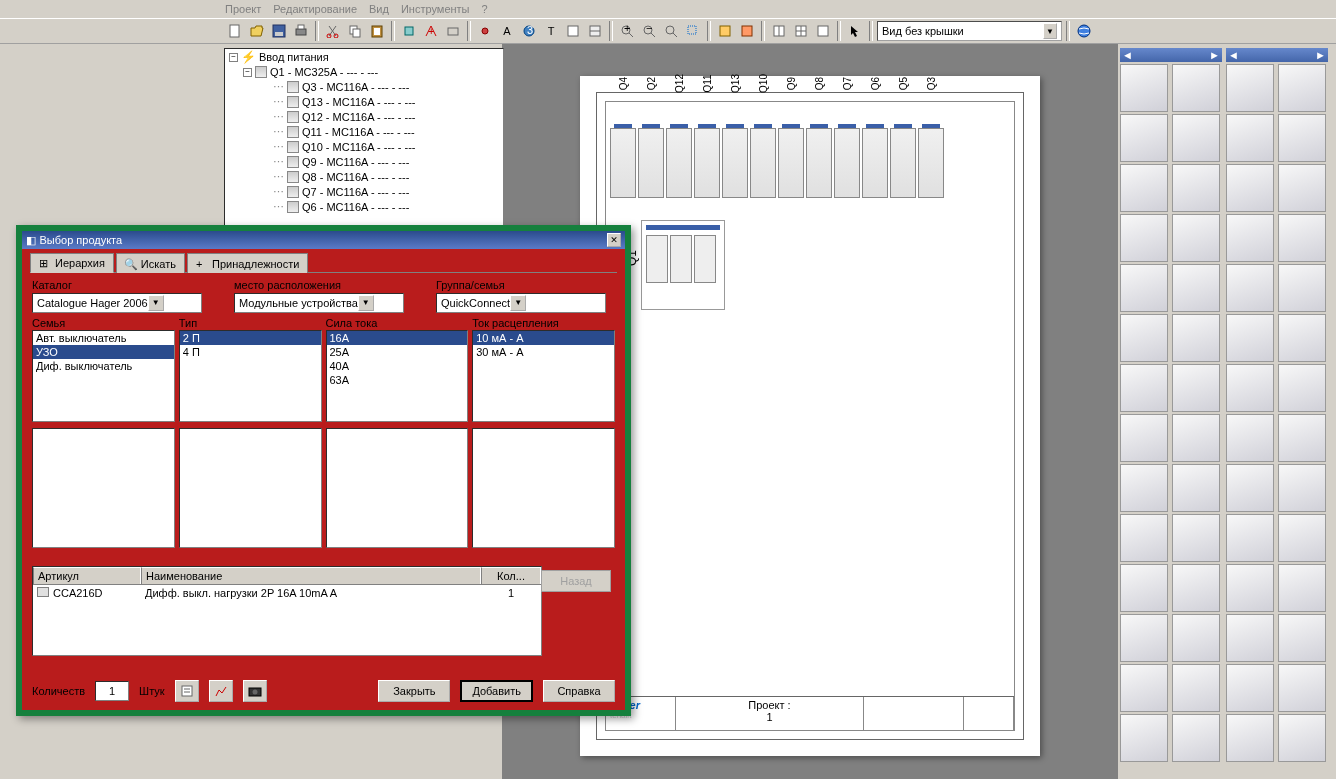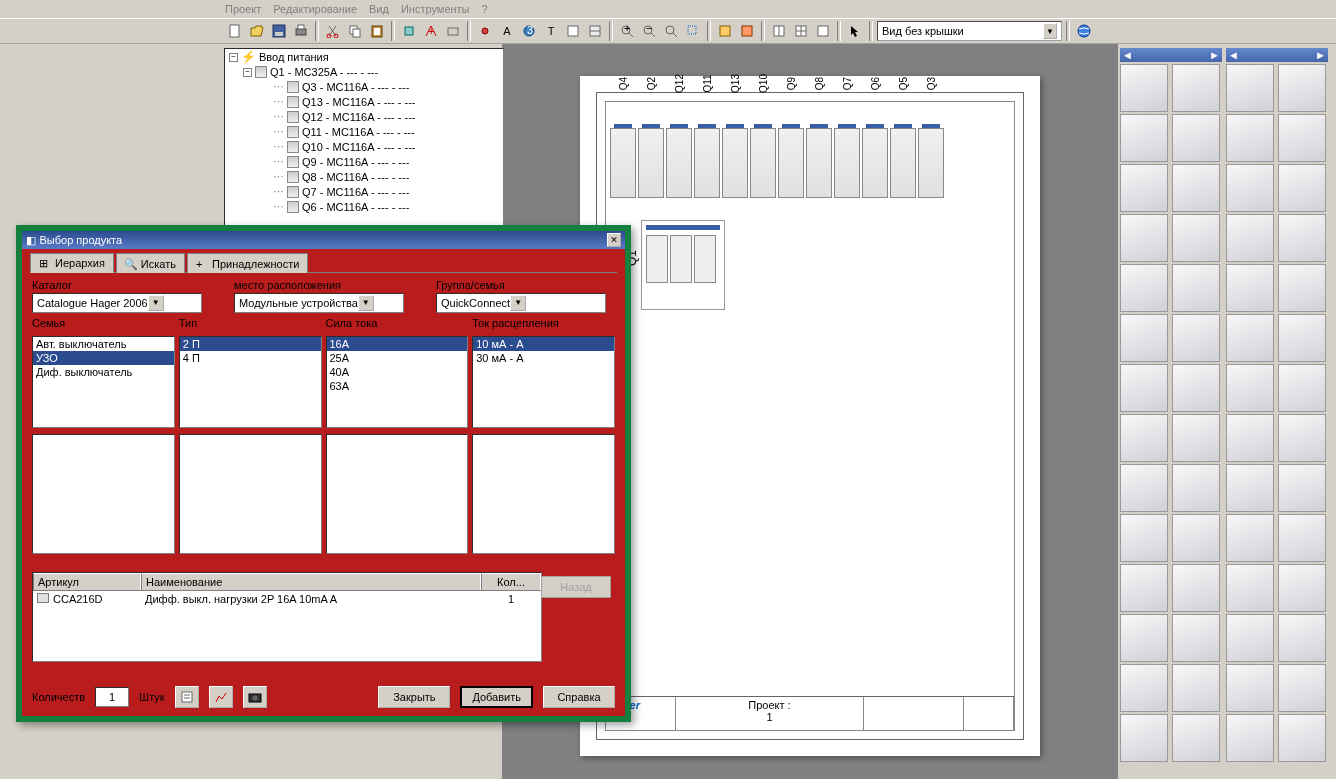--- a/index.html
+++ b/index.html
@@ -61,21 +61,21 @@
 .tabs-line { border-bottom: 1px solid #808080; height: 1px; margin: -1px 8px 0 8px; }
 
 .form-row { display: flex; padding: 6px 10px 0 10px; gap: 32px; }
 .form-col { display: flex; flex-direction: column; gap: 2px; }
 .form-col label { font-size: 11px; }
 .combo { height: 20px; border: 1px inset #808080; background: #fff; display: flex; align-items: center; justify-content: flex-start; padding-left: 4px; }
 .combo .arrow { width: 16px; height: 16px; background: #d4d0c8; border: 1px outset #fff; text-align: center; font-size: 8px; line-height: 14px; }
 
 .listboxes-row { display: flex; padding: 4px 10px; gap: 4px; }
 .listbox-wrap { flex: 1; }
-.listbox-label { font-size: 11px; margin-bottom: 7px; }
+.listbox-label { font-size: 11px; margin-bottom: 1px; }
 .listbox { border: 1px inset #808080; background: #fff; height: 92px; overflow: auto; }
 .listbox-item { padding: 1px 3px; cursor: default; }
 .listbox-item.selected { background: #2a4b8d; color: #fff; }
 
 .empty-boxes-row { display: flex; padding: 2px 10px; gap: 4px; }
 .empty-box { flex: 1; height: 120px; border: 1px inset #808080; background: #fff; }
 
 .result-table { margin: 16px 10px; border: 1px inset #808080; background: #fff; height: 90px; }
 .result-header { display: flex; background: #d4d0c8; border-bottom: 1px solid #808080; }
 .result-header > div { border-right: 1px solid #fff; border-left: 1px solid #808080; padding: 2px 4px; border-top: 1px solid #fff; }

